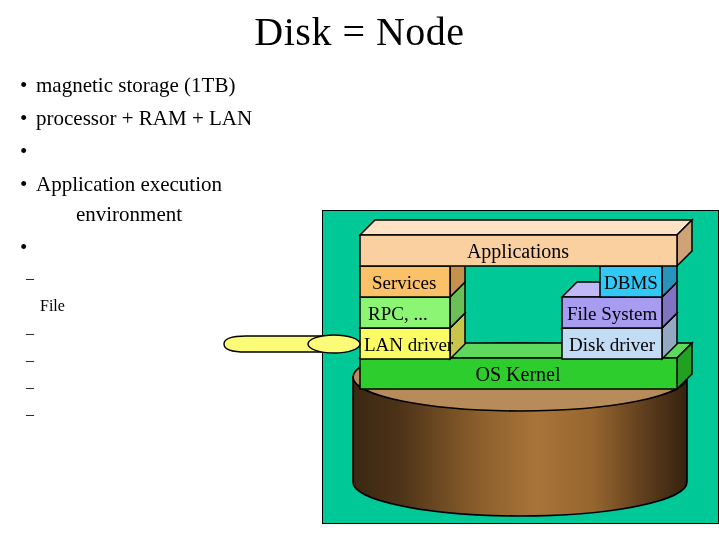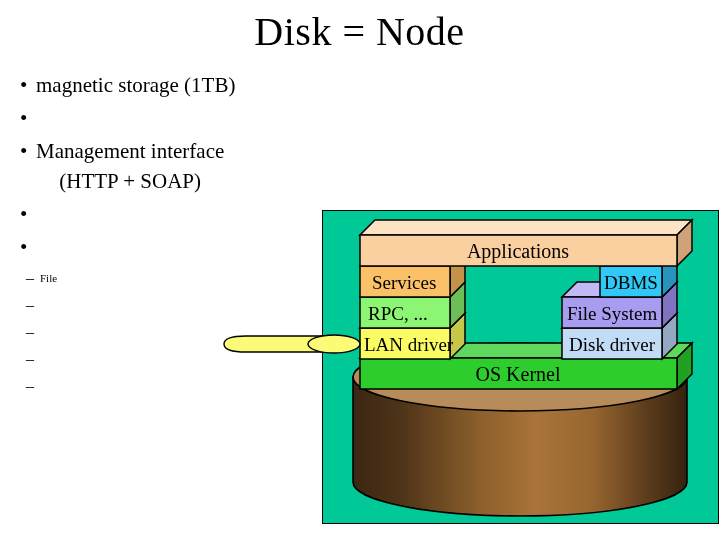--- a/index.html
+++ b/index.html
@@ -62,22 +62,23 @@
   }
   .sub-mark {
     width: 26px;
     flex: 0 0 26px;
     font-size: 16px;
     line-height: 26px;
     padding-left: 12px;
     box-sizing: border-box;
   }
   .sub-text {
-    font-size: 11px;
+    font-size: 16px;
     line-height: 26px;
+    margin-top: 28px;
   }
 
   
   #diagram-panel {
     position: absolute;
     left: 322px;
     top: 210px;
     width: 397px;
     height: 314px;
     background: #00c896;
@@ -112,29 +113,30 @@
 
 <div id="bullet-list">
 
   <div class="bullet-row">
     <span class="bullet-mark">•</span>
     <span class="bullet-text">magnetic storage (1TB)</span>
   </div>
 
   <div class="bullet-row">
     <span class="bullet-mark">•</span>
-  </div>
-
-  <div class="bullet-row">
-    <span class="bullet-mark">•</span>
-    <span class="bullet-text">Management interface<br>(HTTP + SOAP)</span>
-  </div>
-
-  <div class="bullet-row">
-    <span class="bullet-mark">•</span>
+    <span class="bullet-text">processor + RAM + LAN</span>
+  </div>
+
+  <div class="bullet-row">
+    <span class="bullet-mark">•</span>
+  </div>
+
+  <div class="bullet-row">
+    <span class="bullet-mark">•</span>
+    <span class="bullet-text">Application execution<br>environment</span>
   </div>
 
   <div class="bullet-row">
     <span class="bullet-mark">•</span>
   </div>
 
   <div class="sub-row">
     <span class="sub-mark">–</span>
     <span class="sub-text">File</span>
   </div>

